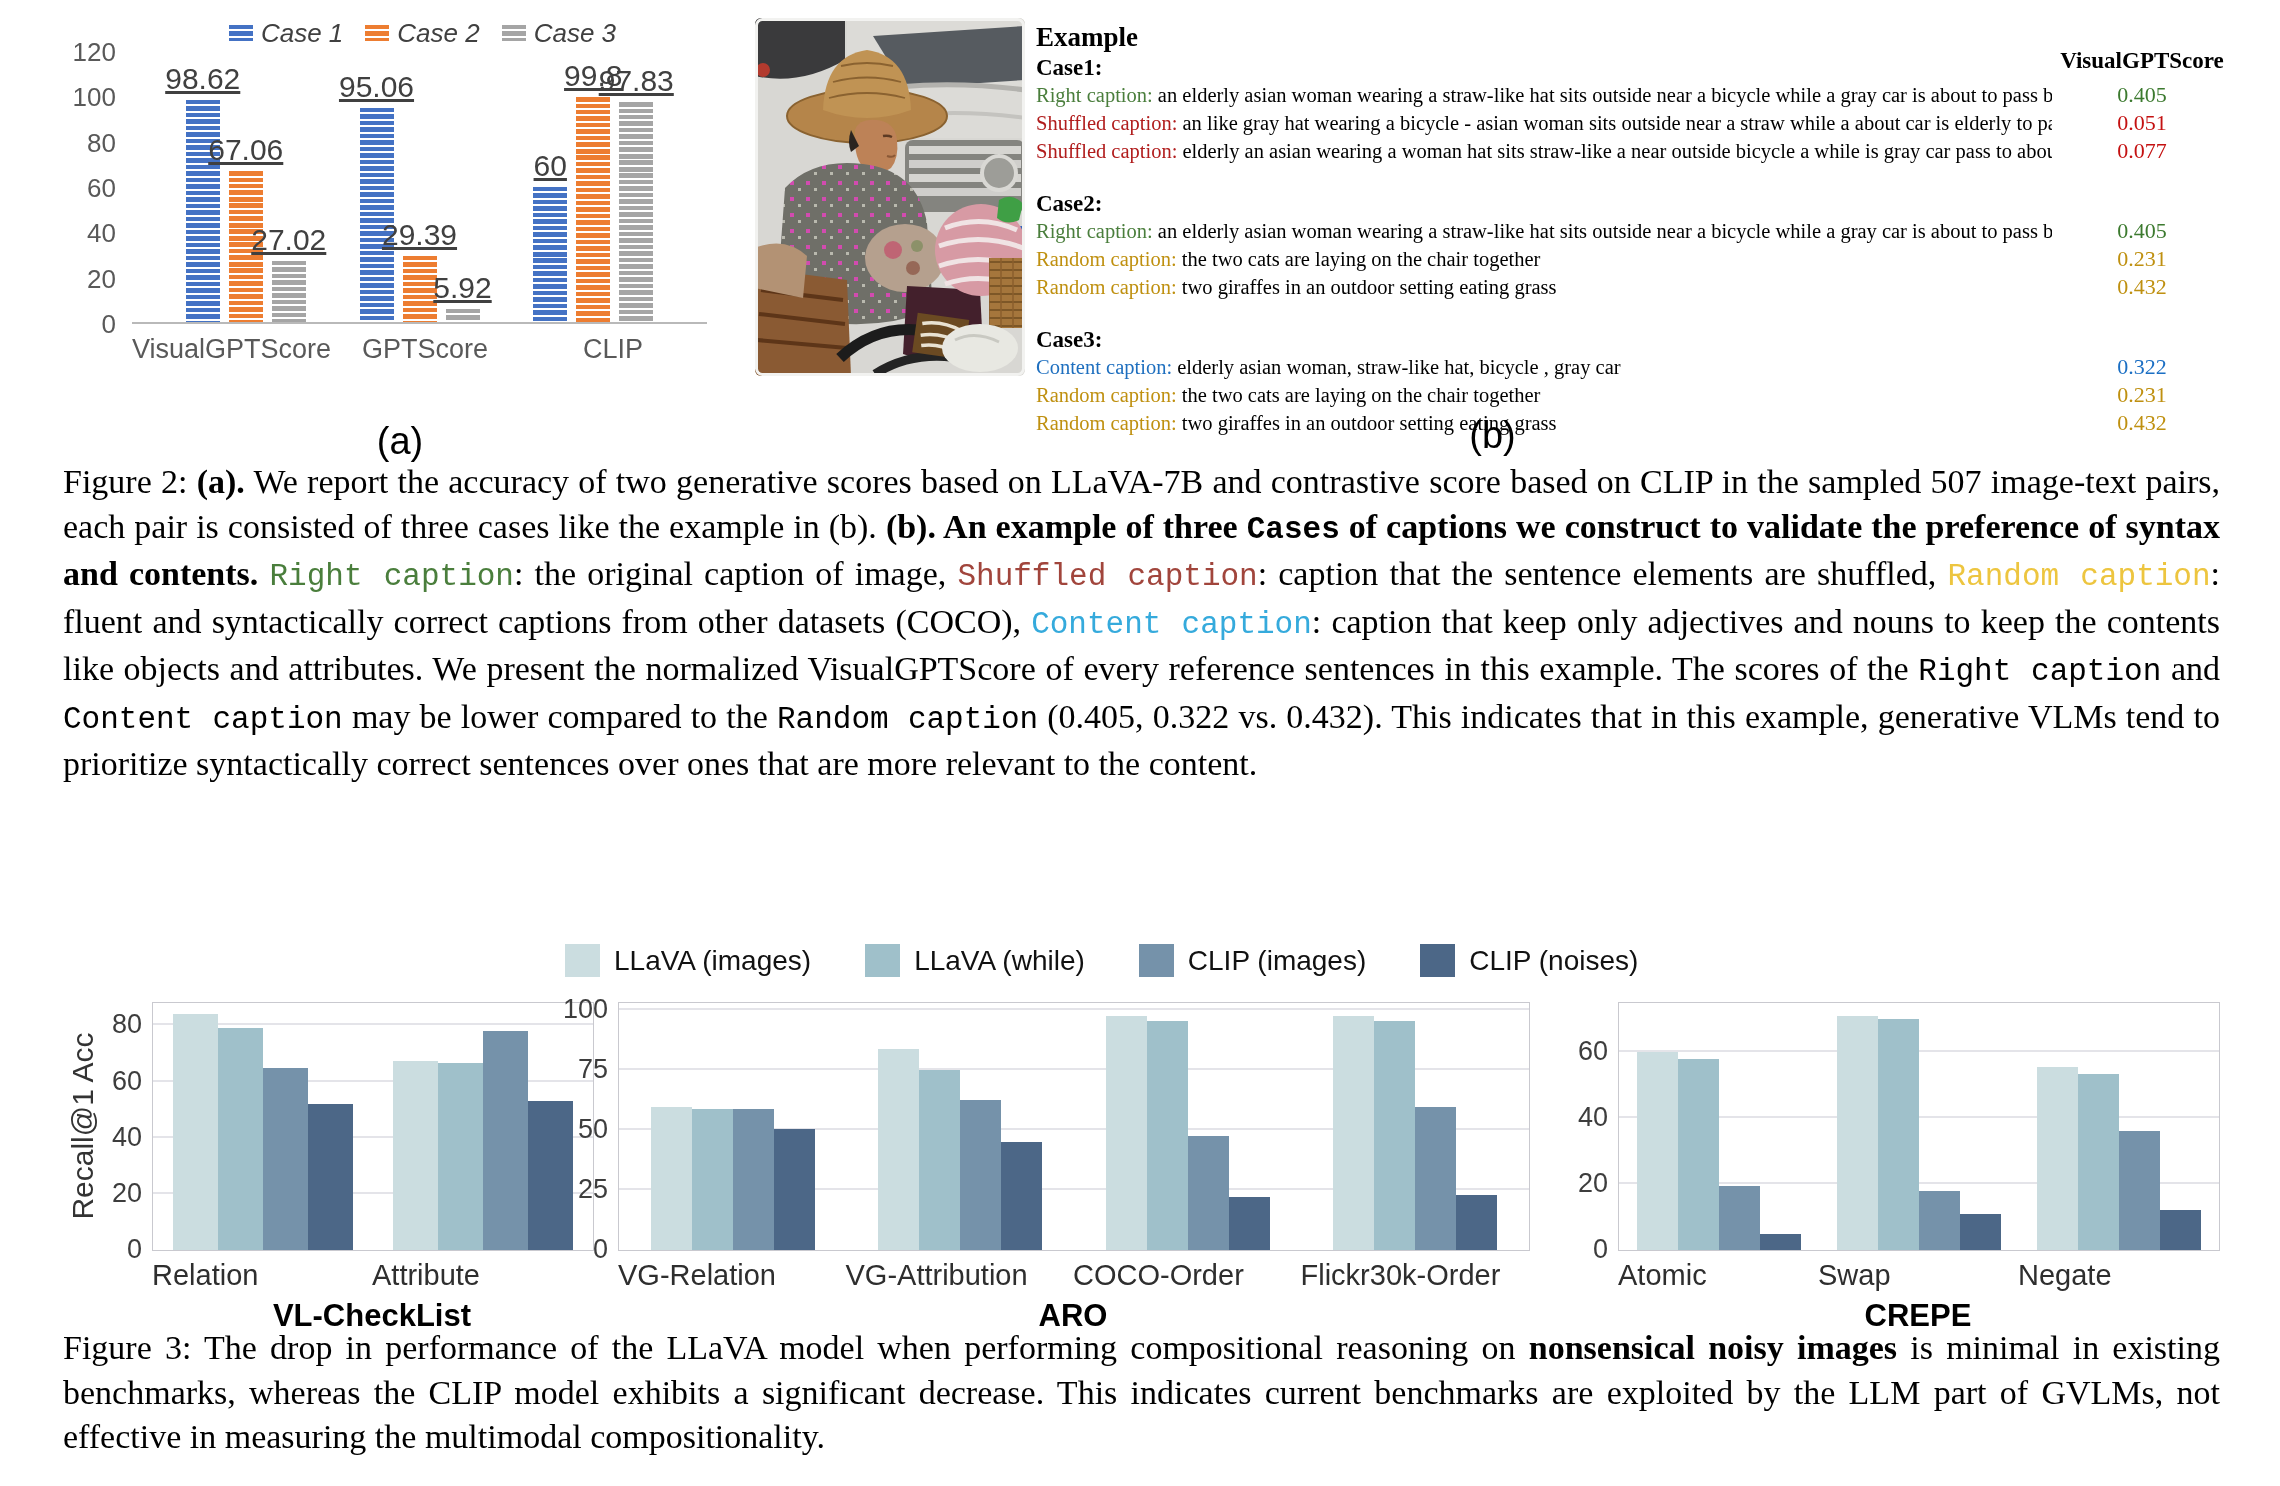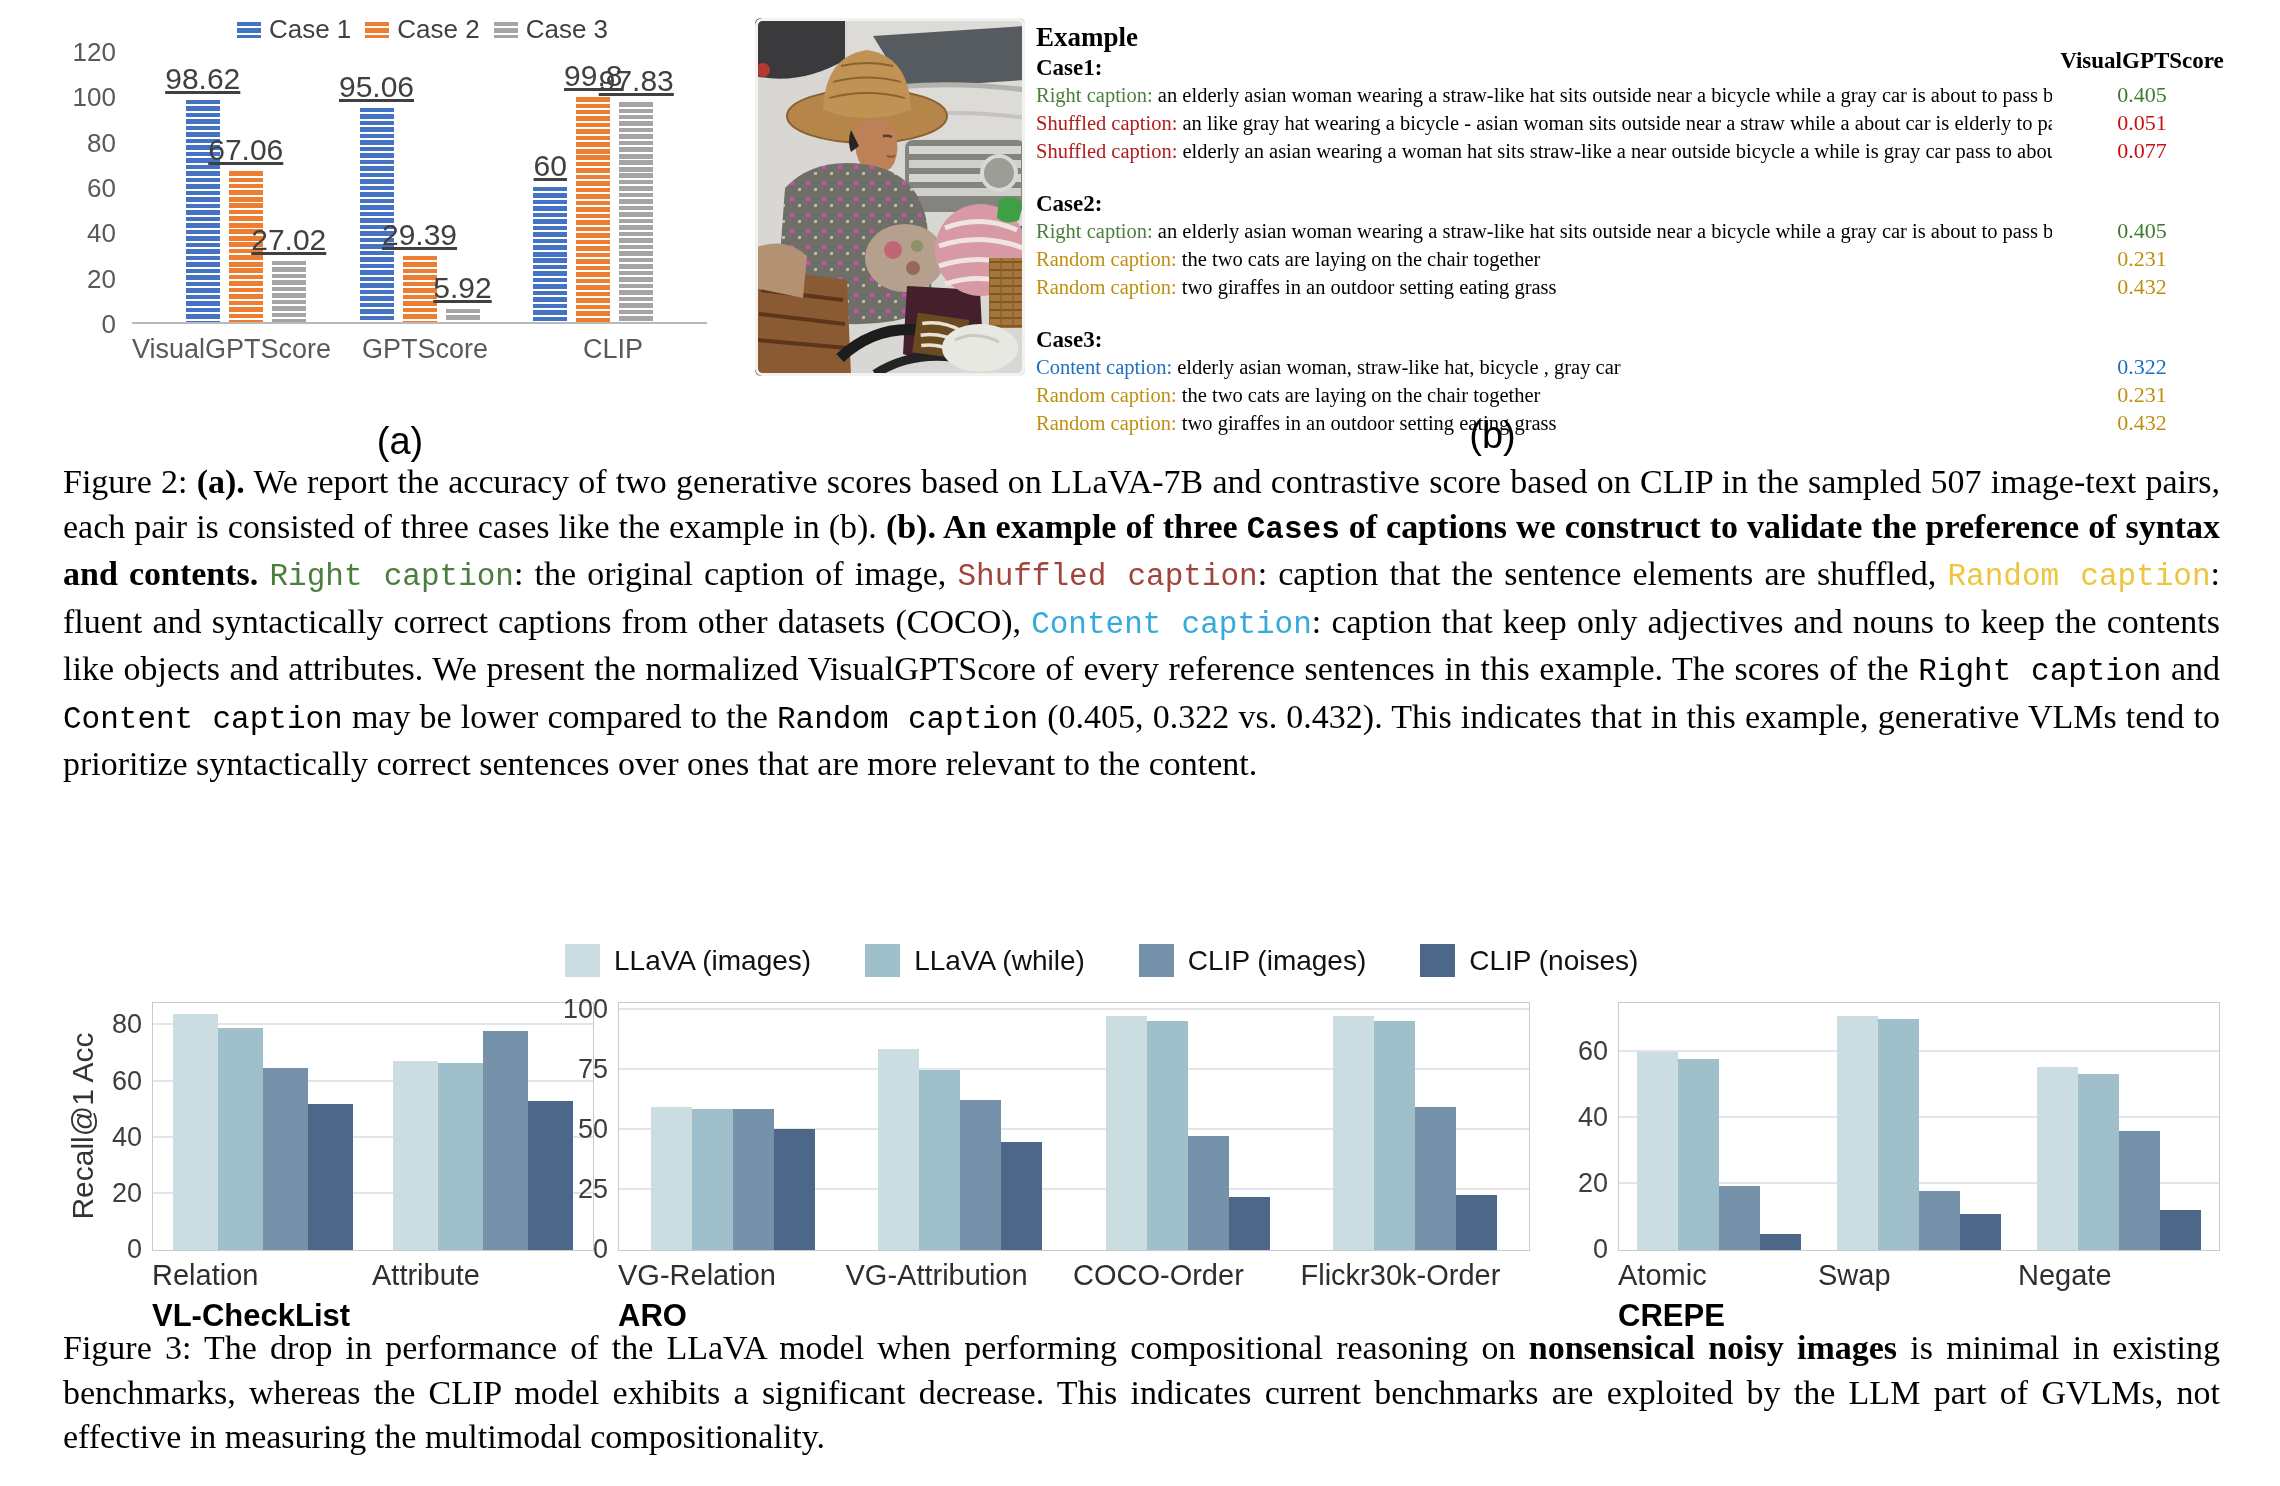--- a/index.html
+++ b/index.html
@@ -1,20 +1,20 @@
 <!DOCTYPE html>
 <html><head>
 <meta charset="utf-8">
 <style>
   html,body{margin:0;padding:0;background:#ffffff;}
   .page{position:relative;width:2280px;height:1486px;background:#fff;font-family:"Liberation Serif",serif;color:#000;overflow:hidden;}
 
   
   .chartA{position:absolute;left:70px;top:14px;width:645px;height:400px;font-family:"Liberation Sans",sans-serif;}
-  .chartA .legend{display:flex;justify-content:center;gap:14px;align-items:flex-start;height:38px;margin-left:60px;}
+  .chartA .legend{display:flex;justify-content:center;gap:22px;align-items:center;height:38px;margin-left:60px;font-style:italic;}
   .chartA .legend .item{display:flex;align-items:center;gap:8px;font-size:26px;color:#404040;}
   .chartA .legend .swatch{width:24px;height:16px;}
   .chartA .plotwrap{position:relative;margin-left:62px;height:272px;}
   .chartA .plot{position:absolute;left:0;right:8px;top:0;bottom:0;border-bottom:2px solid #b9b9b9;display:flex;align-items:flex-end;justify-content:space-evenly;}
   .chartA .yticks{position:absolute;left:-62px;top:0;bottom:0;width:56px;}
   .chartA .yticks div{position:absolute;right:10px;font-size:26px;color:#595959;transform:translateY(50%);}
   .chartA .group{display:flex;align-items:flex-end;gap:9px;height:100%;}
   .chartA .bar{position:relative;width:34px;}
   .chartA .bar .vlabel{position:absolute;bottom:calc(100% + 4px);left:50%;transform:translateX(-50%);font-size:30px;color:#404040;white-space:nowrap;text-decoration:underline;}
   .chartA .cats{display:flex;margin-left:62px;margin-right:8px;margin-top:10px;}
@@ -57,21 +57,21 @@
   .panel .ylab{width:38px;position:relative;}
   .panel .ylab span{position:absolute;top:50%;left:50%;transform:translate(-50%,-50%) rotate(-90deg);white-space:nowrap;font-size:30px;color:#333;}
   .panel .ticks{position:relative;width:50px;}
   .panel .ticks div{position:absolute;right:10px;transform:translateY(50%);font-size:27px;color:#3d3d3d;}
   .panel .plot{position:relative;border:1.5px solid #c9c9cf;background:#fff;display:flex;align-items:flex-end;}
   .panel .grid{position:absolute;left:0;right:0;border-top:2px solid #e4e4e9;}
   .panel .group{flex:1;display:flex;justify-content:center;align-items:flex-end;height:100%;position:relative;}
   .panel .bar{position:relative;}
   .panel .cats{display:flex;margin-top:8px;}
   .panel .cats div{flex:1;text-align:left;font-size:29px;color:#2e2e2e;}
-  .panel .xtitle{text-align:left;font-size:31px;font-weight:600;color:#000;margin-top:6px;}
+  .panel .xtitle{text-align:center;font-size:31px;font-weight:600;color:#000;margin-top:6px;}
 </style>
 </head>
 <body>
 
 <div class="page">
 
   <div class="chartA" id="chartA">
       <div class="legend">
         <div class="item">
           <span class="swatch" style="background-image: repeating-linear-gradient(rgb(68, 114, 196) 0px, rgb(68, 114, 196) 4.5px, rgba(255, 255, 255, 0.75) 4.5px, rgba(255, 255, 255, 0.75) 6.5px);"></span>

